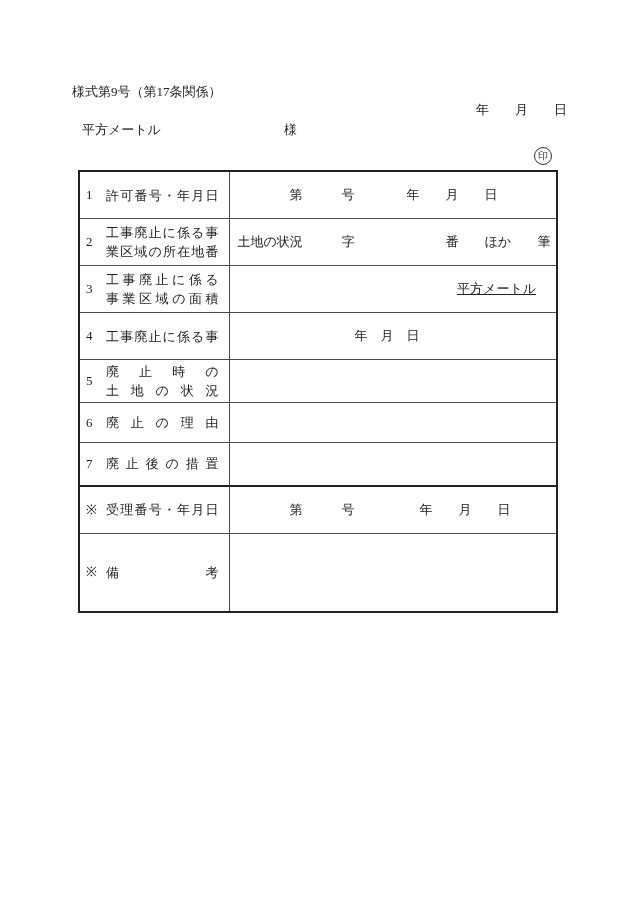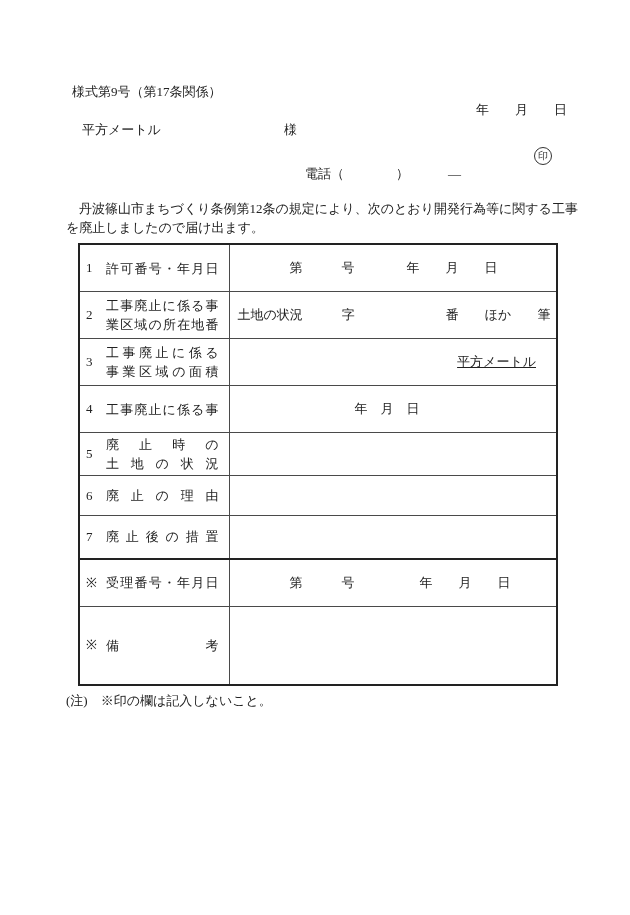--- a/index.html
+++ b/index.html
@@ -79,24 +79,22 @@
   <div class="date-line">年　　月　　日</div>
 
   <div class="addressee-line">
     <span>平方メートル</span><span class="honorific">様</span>
   </div>
 
   <div class="declarant">
     <div class="seal-line">
       <span class="seal">印</span>
     </div>
-    <div class="decl-phone">電話（　　　　）　　　―</div>
   </div>
 
-  <p class="body-text">丹波篠山市まちづくり条例第12条の規定により、次のとおり開発行為等に関する工事を廃止しましたので届け出ます。</p>
 
   <table class="form-table">
     <colgroup>
         <col style="width:150px">
         <col style="width:328px">
       </colgroup>
     <tbody>
       <tr style="height:38px">
         <td class="label-cell">
           <div class="lblwrap">
@@ -177,15 +175,14 @@
           <div class="lblwrap">
               <span class="row-no">※</span>
               <span class="row-lbl">備考</span>
             </div>
         </td>
         <td class="content-cell"></td>
       </tr>
     </tbody>
   </table>
 
-  <div class="note">(注)　※印の欄は記入しないこと。</div>
 
 </div>
 
 </body></html>

